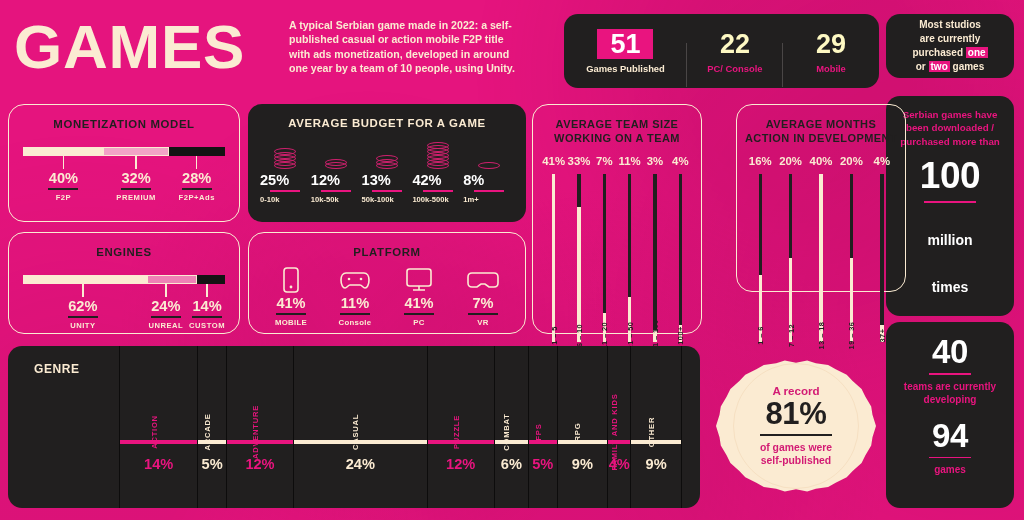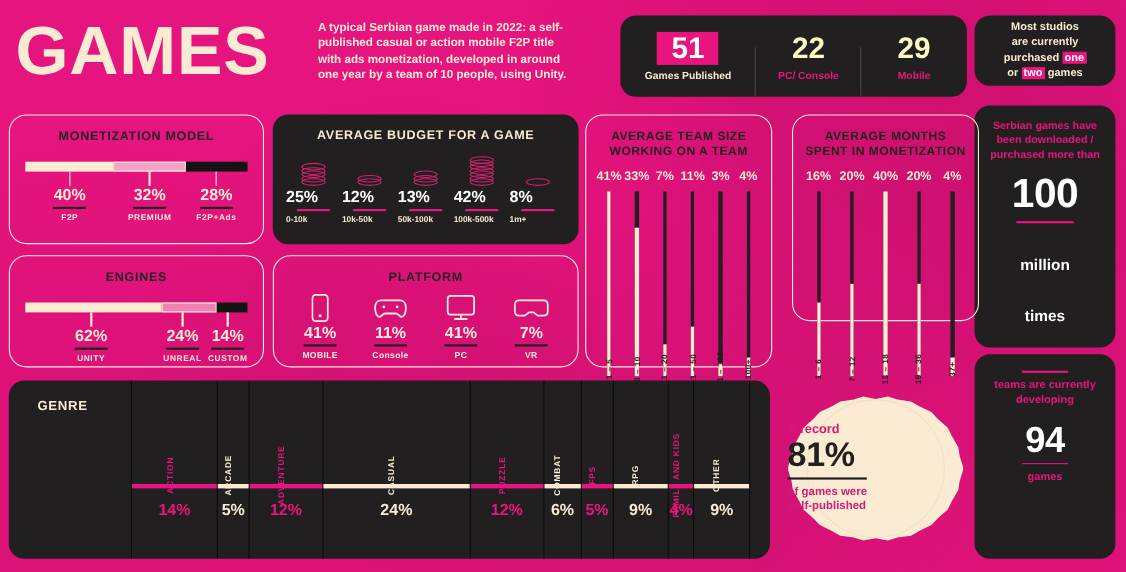--- a/index.html
+++ b/index.html
@@ -89,21 +89,21 @@
   #bud .coinbox { height:34px; display:flex; align-items:flex-end; justify-content:center; }
   #bud .pctn { font-size:14.6px; font-weight:700; color:#fff; line-height:17px; margin-top:3px; }
   #bud .u2 { width:30px; height:1.8px; background:#E9147F; margin:1px auto 3px; }
   #bud .cp { font-size:7.6px; font-weight:700; color:#FBEBD2; }
   .coin { position:relative; }
   .coin i { display:block; position:absolute; left:0; width:100%; height:7px;
             border:1.3px solid #D0206E; border-radius:50%; }
 
   
   #team { left:532px; top:104px; width:170px; height:230px; }
-  #mos  { left:720px; top:104px; width:170px; height:188px; }
+  #mos  { left:736px; top:104px; width:170px; height:188px; }
   .vtitle { text-align:center; font-size:11px; font-weight:700; letter-spacing:.04em; color:#211F1F; line-height:14.4px; margin-top:12px; }
   .vrow { display:flex; margin-top:5px; padding:0 8px; }
   .vc { flex:1; text-align:center; }
   .vpct { font-size:11.4px; font-weight:700; color:#FBEBD2; }
   .vbars { display:flex; padding:0 8px; margin-top:5px; height:168px; align-items:flex-end; }
   .vb { flex:1; display:flex; justify-content:center; height:100%; position:relative; }
   .stick { width:3.4px; height:100%; background:#211F1F; position:relative; }
   .fill { position:absolute; left:0; bottom:0; width:100%; background:#FBEBD2; }
   .vlab { position:absolute; bottom:2px; left:50%; transform:translateX(-50%) rotate(-90deg);
           transform-origin:center; font-size:7.4px; font-weight:700; color:#211F1F;
@@ -143,21 +143,21 @@
       25.2% 85.4%, 18.3% 82.1%, 14.6% 78.2%, 9.0% 73.2%, 6.7% 68.5%,
       3.0% 62.2%, 2.2% 57.0%, 0.0% 50.0%, 2.2% 43.0%, 3.0% 37.8%,
       6.7% 31.5%, 9.0% 26.8%, 14.6% 21.8%, 18.3% 17.9%, 25.2% 14.6%,
       29.9% 11.9%, 37.6% 10.8%, 43.0% 9.1%, 50.0% 10.4%, 57.0% 9.1%,
       62.4% 10.8%, 70.1% 11.9%, 74.8% 14.6%, 81.7% 17.9%, 85.4% 21.8%,
       91.0% 26.8%, 93.3% 31.5%, 97.0% 37.8%, 97.8% 43.0%);
   }
   #badge .ring { position:absolute; left:17px; top:17px; right:17px; bottom:17px;
                  border:1.4px solid #F6E0C2; border-radius:50%; }
   #badge .inner { position:absolute; inset:0; display:flex; flex-direction:column;
-                  align-items:flex-start; justify-content:center; }
+                  align-items:center; justify-content:center; }
   #badge .r1 { font-size:11.6px; font-weight:700; color:#D31B74; }
   #badge .r2 { font-size:31px; font-weight:700; color:#211F1F; line-height:34px; letter-spacing:-.01em; }
   #badge .rl { width:72px; height:1.5px; background:#211F1F; margin:3px 0 5px; }
   #badge .r3 { font-size:10.4px; font-weight:700; color:#D31B74; line-height:13.6px; text-align:center; }
 </style>
 </head>
 <body>
 
 <div class="tex"></div>
 
@@ -181,20 +181,21 @@
 
 <div class="panel dark" id="dl">
   <div class="h">Serbian games have been downloaded / purchased more than</div>
   <div class="big">100</div>
   <div class="rule"></div>
   <div class="s">million</div>
   <div class="s">times</div>
 </div>
 
 <div class="panel dark" id="teams">
+  <div class="big">40</div>
   <div class="rule"></div>
   <div class="h">teams are currently developing</div>
   <div class="sp"></div>
   <div class="big">94</div>
   <div class="rule"></div>
   <div class="h">games</div>
 </div>
 
 <div class="panel outl" id="mon">
   <div class="ttl-d">MONETIZATION MODEL</div>
@@ -372,21 +373,21 @@
           <div class="fill" style="height:9.75609756097561%;"></div>
         </div>
         <div class="vlab">100+</div>
       </div>
     </div>
 </div>
 
 <div class="panel outl" id="mos">
   <div class="vtitle">
     <span>AVERAGE MONTHS</span><br>
-    <span>SPENT IN MONETIZATION</span>
+    <span>ACTION IN DEVELOPMENT</span>
   </div>
   <div class="vrow">
       <div class="vc"><span class="vpct">16%</span></div>
       <div class="vc"><span class="vpct">20%</span></div>
       <div class="vc"><span class="vpct">40%</span></div>
       <div class="vc"><span class="vpct">20%</span></div>
       <div class="vc"><span class="vpct">4%</span></div>
     </div>
   <div class="vbars">
       <div class="vb">

